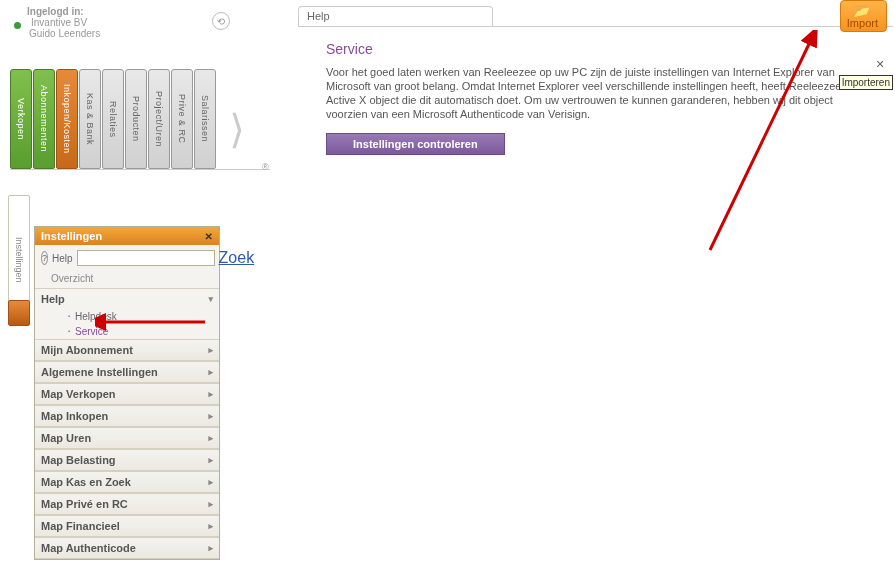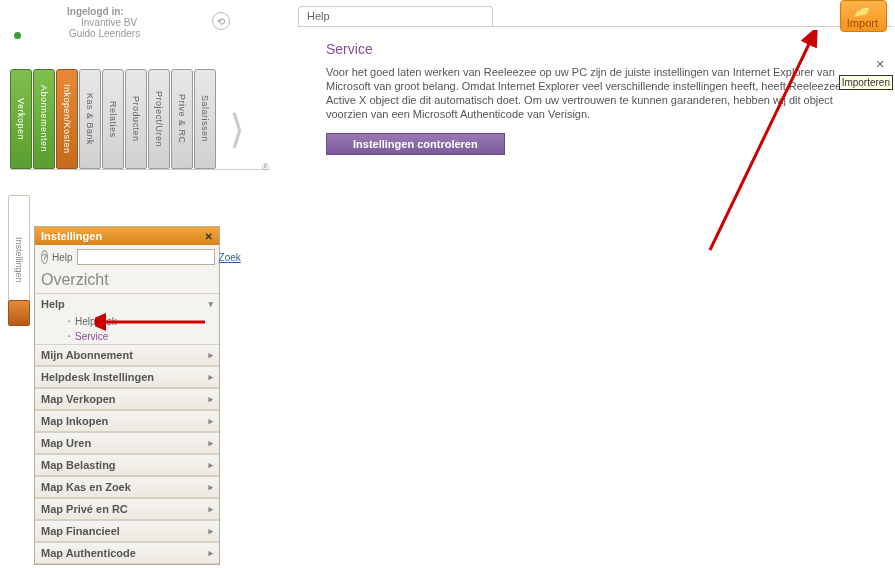--- a/index.html
+++ b/index.html
@@ -11,21 +11,21 @@
     width: 895px;
     height: 568px;
     position: relative;
     overflow: hidden;
   }
   .top-left {
     position: absolute;
     left: 10px; top: 6px;
     width: 270px;
   }
-  .login-row { display:flex; align-items:flex-end;gap:40px; }
+  .login-row { display:flex; align-items:center; }
   .dot { width:7px; height:7px; border-radius:50%; background:#3a9b3a; margin:5px 6px 0 4px; }
   .login-label { color:#999; font-size:10px; font-weight:bold; }
   .login-sub { color:#999; font-size:10px; margin-left:17px; }
   .back-btn { position:absolute; right:50px; top:6px; width:18px; height:18px; border:1px solid #bbb; border-radius:50%; display:flex; align-items:center; justify-content:center; font-size:10px; color:#999; cursor:pointer; }
 
   
   .binders {
     position:absolute; left:10px; top:60px; height:110px; width:260px;
     display:flex; align-items:flex-end; border-bottom:1px solid #ccc;
   }
@@ -69,22 +69,22 @@
   }
   .panel-title {
     background:linear-gradient(#f5a63a,#d88420);
     color:#fff; font-weight:bold; font-size:11px;
     padding:3px 6px; display:flex; justify-content:space-between; align-items:center;
   }
   .panel-title .close { font-size:10px; color:#333; cursor:pointer; }
   .help-row { padding:4px 6px; display:flex; align-items:center; gap:4px; font-size:10px; color:#666; }
   .help-icon { width:14px; height:14px; border:1px solid #999; border-radius:50%; display:flex; align-items:center; justify-content:center; font-size:9px; }
   .help-row input { flex:1; height:16px; font-size:10px; border:1px solid #b5b198; padding:0 2px; }
-  .zoek-link { color:#2a5db0; text-decoration:underline; cursor:pointer; font-size:10px;text-align:center; }
-  .overzicht { font-size:16px; color:#888; padding:2px 6px 4px; border-bottom:1px solid #d5d1c0; }
+  .zoek-link { color:#2a5db0; text-decoration:underline; cursor:pointer; font-size:16px;text-align:center; }
+  .overzicht { font-size:10px; color:#888; padding:2px 16px 4px; border-bottom:1px solid #d5d1c0; }
   .group-head {
     font-weight:bold; font-size:11px; color:#555;
     padding:4px 6px; display:flex; justify-content:space-between; align-items:center;
     background:#f5f3ef;
   }
   .group-head.collapsible {
     border-top:1px solid #d5d1c0; border-bottom:1px solid #d5d1c0; cursor:pointer;
     background:linear-gradient(#f5f3ef,#ebe9e0);
     text-align:center;
   }
@@ -133,21 +133,21 @@
   .arrow-svg { position:absolute; pointer-events:none; }
 </style>
 </head>
 <body>
 
 <div class="top-left">
   <div class="login-row">
     <div class="dot"></div>
     <div>
       <div class="login-label">Ingelogd in:</div>
-      <div class="login-sub" style="margin-left:14px">Invantive BV</div>
+      <div class="login-sub" style="margin-left:4px">Invantive BV</div>
       <div class="login-sub" style="margin-left:2px">Guido  Leenders</div>
     </div>
   </div>
   <div class="back-btn">⟲</div>
 </div>
 
 <div class="binders">
   <div class="binder green">
       <span class="label">Verkopen</span>
     </div>
@@ -202,21 +202,21 @@
     <span class="chev">▾</span>
   </div>
   <div class="subitem">Helpdesk</div>
   <div class="subitem active">Service</div>
 
   <div class="group-head collapsible">
       <span>Mijn Abonnement</span>
       <span class="chev">▸</span>
     </div>
   <div class="group-head collapsible">
-      <span>Helpdesk Instellingen</span>
+      <span>Algemene Instellingen</span>
       <span class="chev">▸</span>
     </div>
   <div class="group-head collapsible">
       <span>Map Verkopen</span>
       <span class="chev">▸</span>
     </div>
   <div class="group-head collapsible">
       <span>Map Inkopen</span>
       <span class="chev">▸</span>
     </div>

